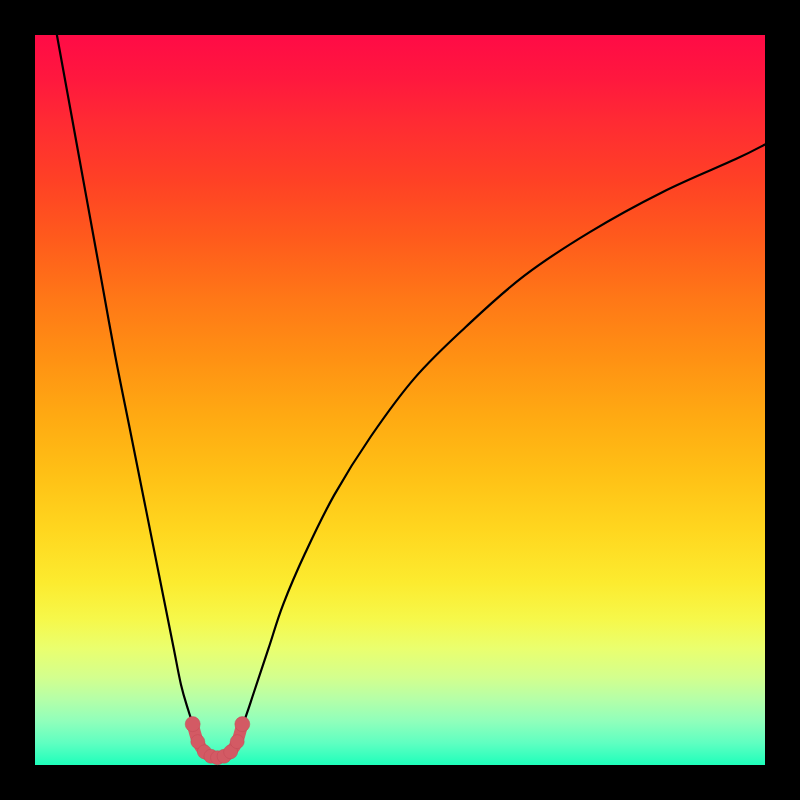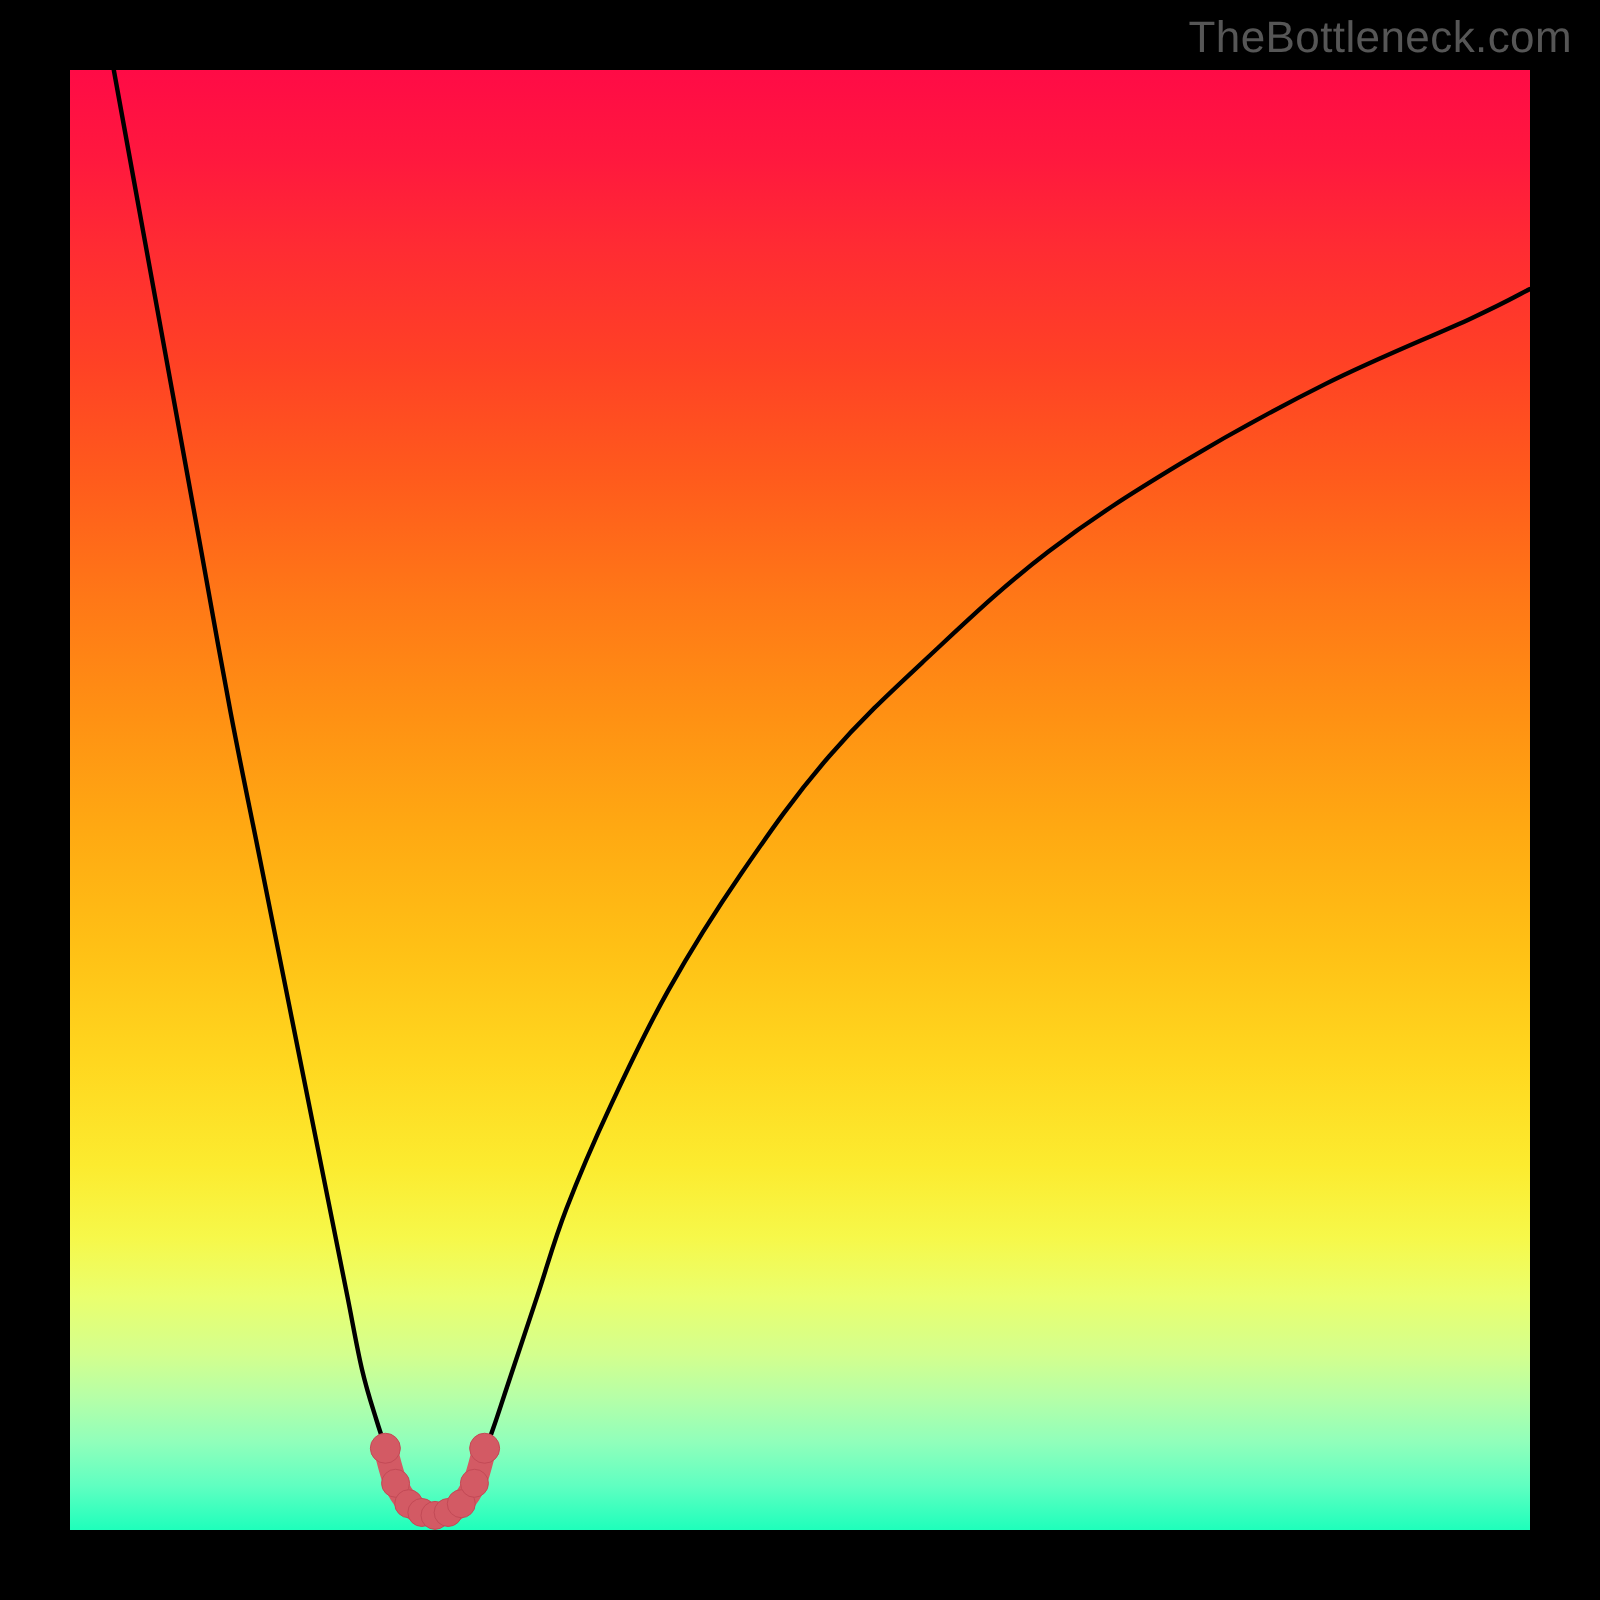--- a/index.html
+++ b/index.html
@@ -64,21 +64,20 @@
     width: 730px;
     height: 730px;
     overflow: visible;
   }
 </style>
 </head>
 <body>
 
 <div class="frame">
 
-  <div class="watermark">TheBottleneck.com</div>
 
   <div class="plot">
     <svg class="curves" viewBox="0 0 730 730" preserveAspectRatio="none">
       <g>
         <path id="left-branch-path" fill="none" stroke-width="2.2" stroke-linecap="round" d="M 21.90 0.00 C 24.53 14.45, 31.24 51.39, 36.50 80.30 C 41.76 109.21, 45.84 131.69, 51.10 160.60 C 56.36 189.51, 60.44 211.99, 65.70 240.90 C 70.96 269.81, 75.04 293.61, 80.30 321.20 C 85.56 348.79, 89.64 367.92, 94.90 394.20 C 100.16 420.48, 104.24 440.92, 109.50 467.20 C 114.76 493.48, 120.16 520.49, 124.10 540.20 C 128.04 559.91, 128.77 563.56, 131.40 576.70 C 134.03 589.84, 136.07 600.06, 138.70 613.20 C 141.33 626.34, 143.37 638.53, 146.00 649.70 C 148.63 660.87, 150.67 666.71, 153.30 675.25 C 155.93 683.79, 158.37 690.19, 160.60 697.15 C 162.83 704.11, 164.79 710.92, 165.71 713.94" stroke="#000000"></path>
         <path id="right-branch-path" fill="none" stroke-width="2.2" stroke-linecap="round" d="M 199.29 713.94 C 200.21 711.31, 202.17 705.65, 204.40 699.34 C 206.63 693.03, 209.07 686.52, 211.70 678.90 C 214.33 671.28, 215.06 668.83, 219.00 657.00 C 222.94 645.17, 228.34 628.97, 233.60 613.20 C 238.86 597.43, 241.63 586.48, 248.20 569.40 C 254.77 552.32, 260.90 538.01, 270.10 518.30 C 279.30 498.59, 287.47 480.92, 299.30 459.90 C 311.13 438.88, 321.35 422.52, 335.80 401.50 C 350.25 380.48, 362.52 362.81, 379.60 343.10 C 396.68 323.39, 410.99 310.40, 430.70 292.00 C 450.41 273.60, 466.76 257.98, 489.10 240.90 C 511.44 223.82, 529.83 212.21, 554.80 197.10 C 579.77 181.99, 601.52 170.09, 627.80 156.95 C 654.08 143.81, 682.40 132.64, 700.80 124.10 C 719.20 115.56, 724.74 112.13, 730.00 109.50" stroke="#000000"></path>
         <path id="bottom-connector-path" fill="none" stroke-width="12" stroke-linecap="round" stroke-linejoin="round" d="M 157.68 689.12 C 158.60 692.27, 160.69 701.65, 162.79 706.64 C 164.89 711.63, 166.99 714.23, 169.36 716.86 C 171.73 719.49, 173.56 720.19, 175.93 721.24 C 178.30 722.29, 180.13 722.70, 182.50 722.70 C 184.87 722.70, 186.70 722.29, 189.07 721.24 C 191.44 720.19, 193.27 719.49, 195.64 716.86 C 198.01 714.23, 200.11 711.63, 202.21 706.64 C 204.31 701.65, 206.40 692.27, 207.32 689.12" stroke="#d35a64"></path>
       </g>
       <g id="marker-layer">
           <circle cx="157.68" cy="689.12" r="7.5" fill="#d35a64" stroke="#c34a56" stroke-width="0.5"></circle>

